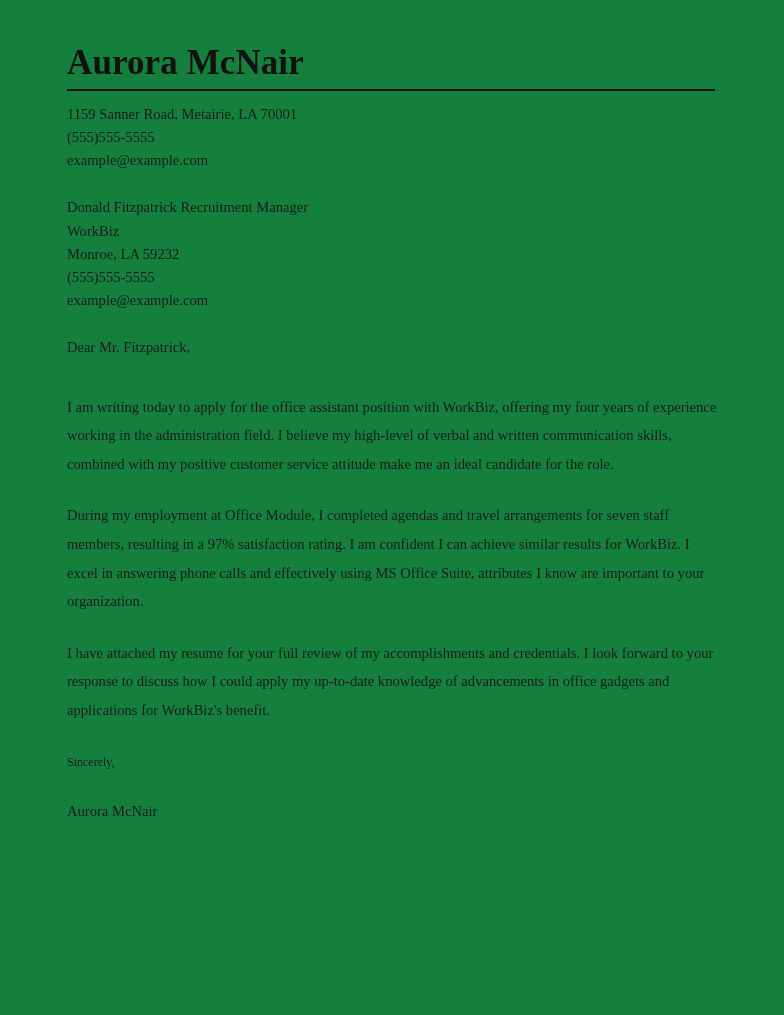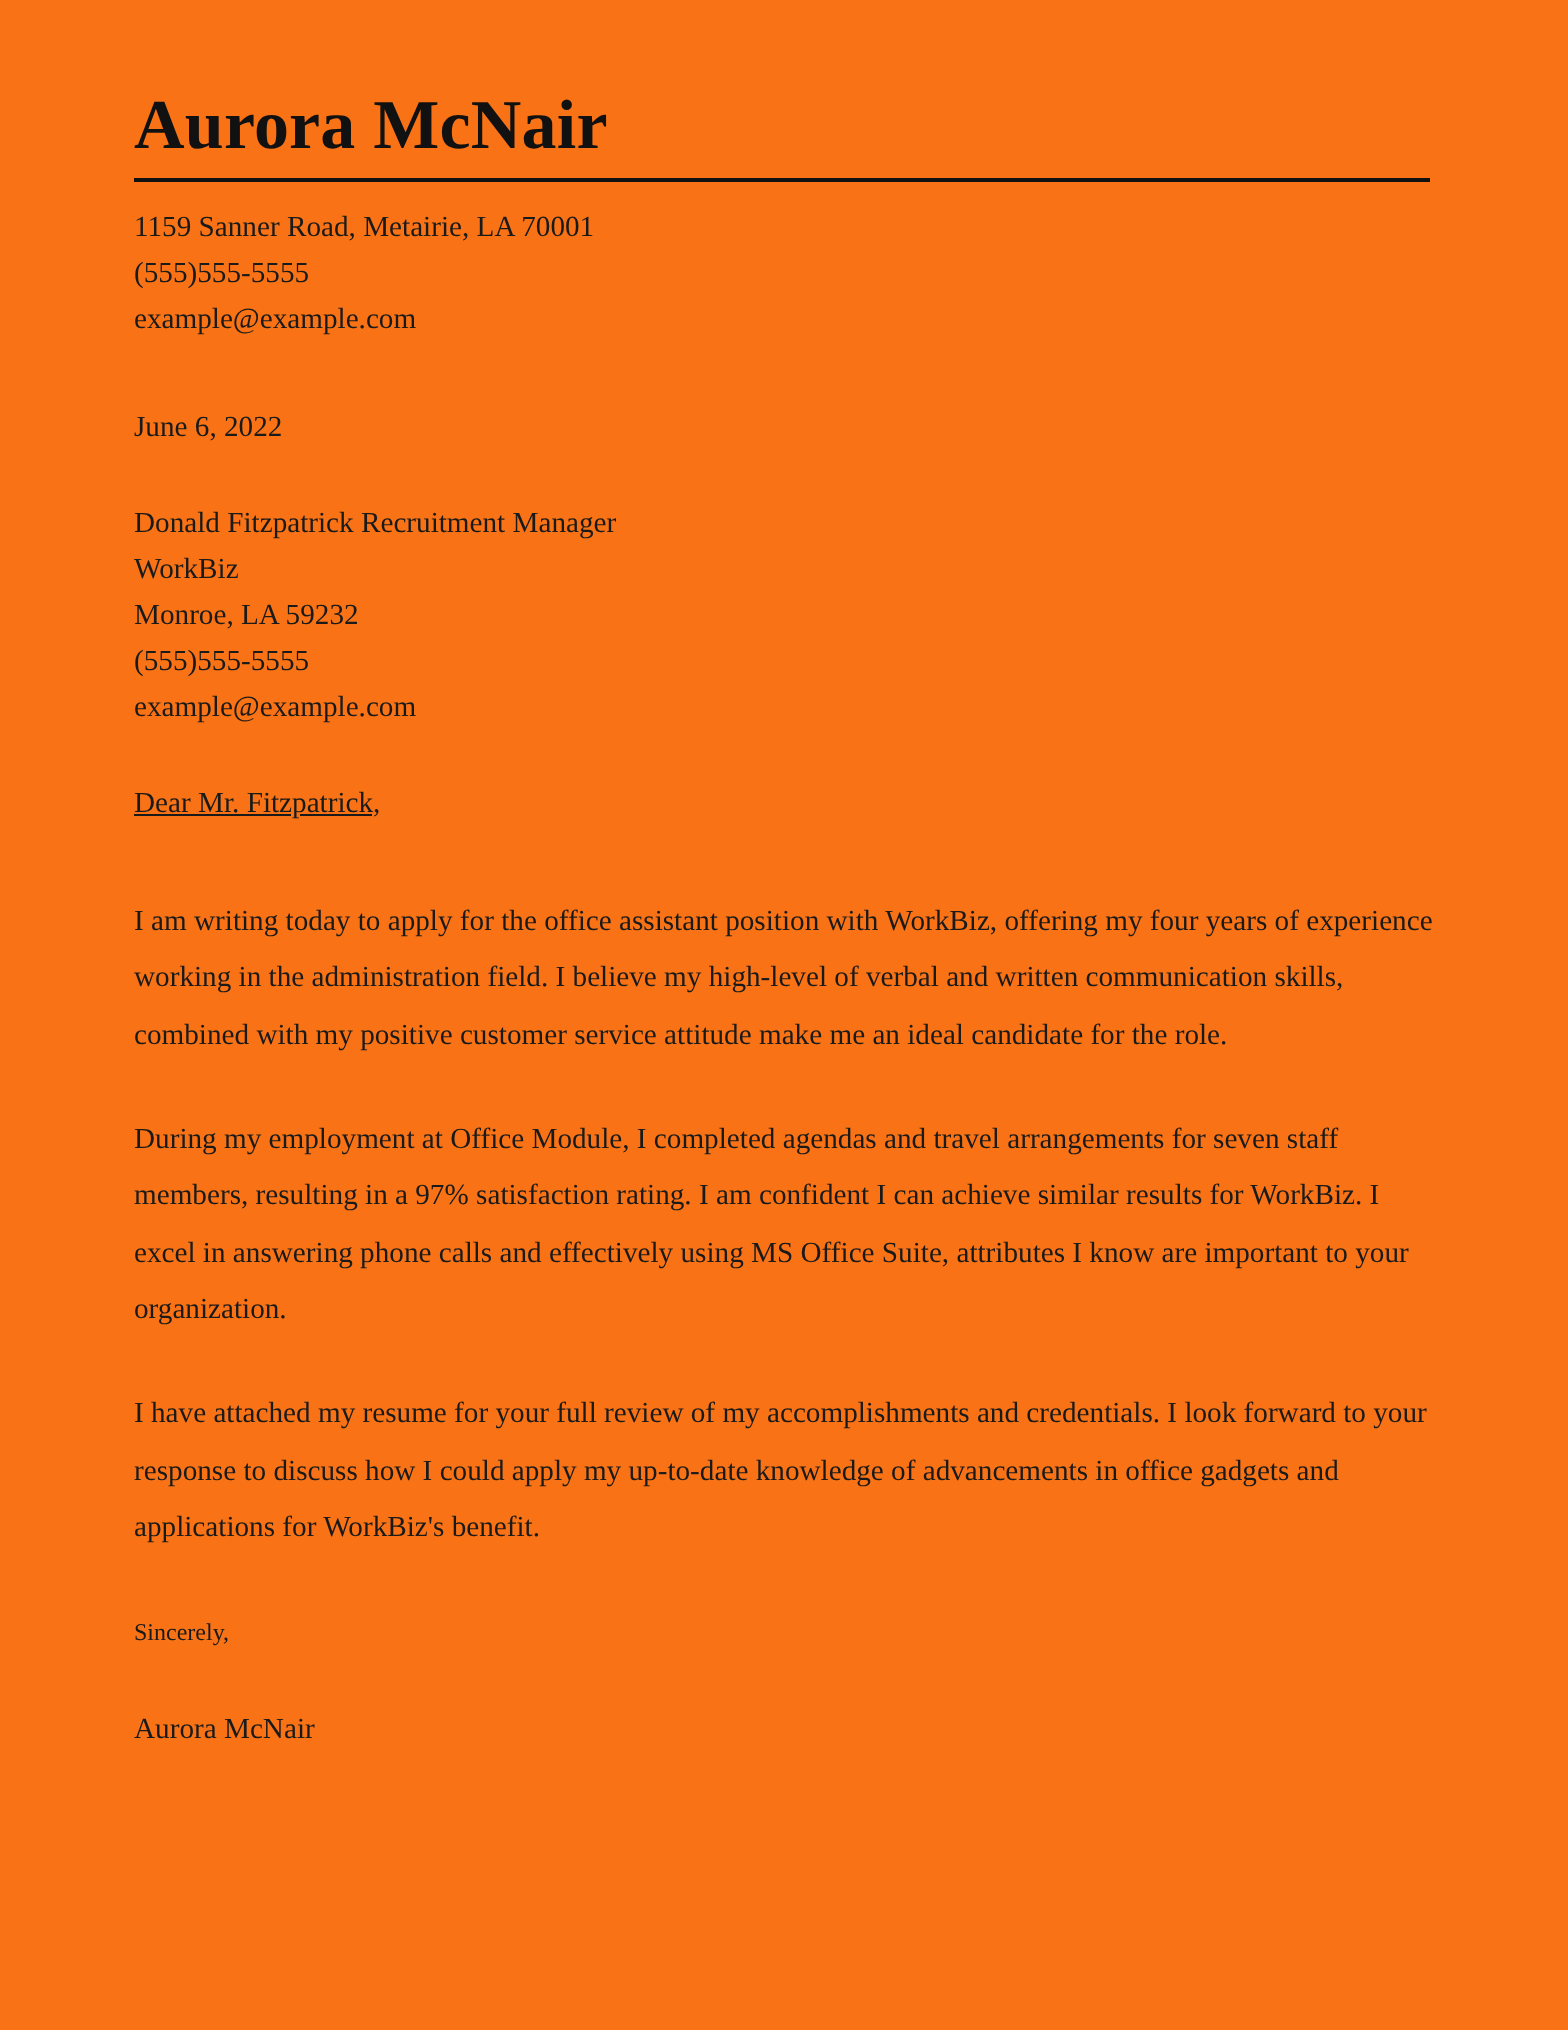--- a/index.html
+++ b/index.html
@@ -14,21 +14,21 @@
     font-family: "Liberation Serif", "DejaVu Serif", serif;
     color: #1a1a1a;
     -webkit-font-smoothing: antialiased;
   }
 
   .page {
     box-sizing: border-box;
     width: 784px;
     height: 1015px;
     padding: 44px 66px 0 67px;
-    background: #f97316;
+    background: #15803d;
   }
 
   
   .letter-name {
     font-size: 35px;
     font-weight: bold;
     letter-spacing: 0.1px;
     line-height: 1.08;
     margin: 0;
     padding: 0 0 4px 0;
@@ -72,21 +72,20 @@
     color: #1a1a1a;
     white-space: nowrap;
   }
 
   
   .salutation {
     font-size: 14.6px;
     line-height: 23.2px;
     margin-top: 24px;
     color: #1a1a1a;
-    text-decoration: underline;
   }
 
   .body-block {
     margin-top: 10px;
   }
 
   .body-paragraph {
     font-size: 14.6px;
     line-height: 28.6px;
     margin: 0;
@@ -121,21 +120,20 @@
   <h1 class="letter-name">Aurora McNair</h1>
 
   <hr class="name-rule">
 
   <div class="contact-block">
     <div class="contact-line">1159 Sanner Road, Metairie, LA 70001</div>
     <div class="contact-line">(555)555-5555</div>
     <div class="contact-line">example@example.com</div>
   </div>
 
-  <div class="date-line">June 6, 2022</div>
 
   <div class="recipient-block">
     <div class="recipient-line">Donald Fitzpatrick Recruitment Manager</div>
     <div class="recipient-line">WorkBiz</div>
     <div class="recipient-line">Monroe, LA 59232</div>
     <div class="recipient-line">(555)555-5555</div>
     <div class="recipient-line">example@example.com</div>
   </div>
 
   <div class="salutation">Dear Mr. Fitzpatrick,</div>

